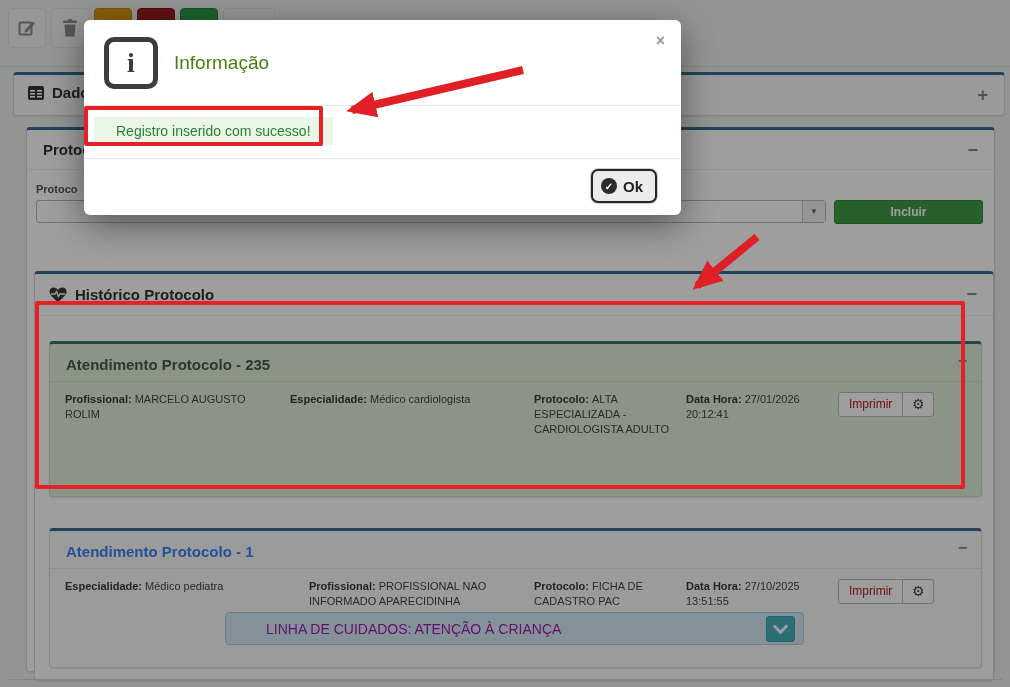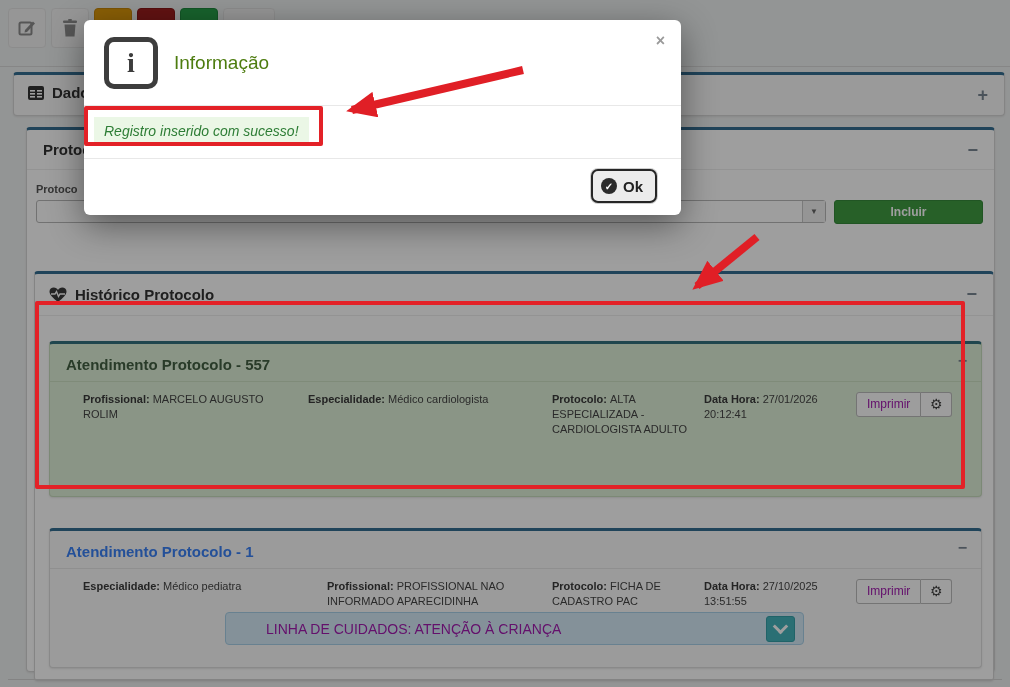--- a/index.html
+++ b/index.html
@@ -43,27 +43,27 @@
 
   .atd{position:absolute;left:14px;width:931px;background:#fbfbfb;border:1px solid #ddd;border-top:3px solid #356f92;
        border-radius:4px;box-shadow:0 1px 2px rgba(0,0,0,.1);}
   .atd.success{background:#dff0d8;border-color:#c9ddbf;border-top-color:#34717f;}
   .atd-557{top:67px;height:152px;}
   .atd-1{top:254px;height:136px;}
   .atd-title{padding:12px 16px 8px 16px;font-size:15px;font-weight:bold;color:#3b82f6;border-bottom:1px solid #e7e7e7;}
   .atd.success .atd-title{color:#436043;border-bottom-color:#cde0c4;}
   .atd-min{position:absolute;right:14px;top:8px;color:#7a8793;font-size:16px;font-weight:bold;cursor:pointer;}
 
-  .info-row{display:flex;align-items:flex-start;padding:10px 0 0 33px;font-size:11px;color:#454545;line-height:1.35;}
+  .info-row{display:flex;align-items:flex-start;padding:10px 0 0 15px;font-size:11px;color:#454545;line-height:1.35;}
   .info-col{padding-right:10px;box-sizing:border-box;}
   .c1{width:225px;} .c2{width:244px;} .c3{width:152px;} .c4{width:152px;}
   .lbl{font-weight:bold;color:#3a3a3a;margin-right:3px;}
 
   .btn-group{display:flex;height:25px;}
-  .btn-imprimir{background:#fdfdfd;border:1px solid #bbb;border-radius:3px 0 0 3px;font-size:12px;color:#a21caf;
+  .btn-imprimir{background:#fdfdfd;border:1px solid #bbb;border-radius:3px 0 0 3px;font-size:12px;color:#b91c1c;
         padding:0 10px;display:flex;align-items:center;}
   .btn-gear{background:#fdfdfd;border:1px solid #bbb;border-left:none;border-radius:0 3px 3px 0;width:30px;
         display:flex;align-items:center;justify-content:center;color:#444;font-size:14px;}
 
   .form-bar{position:absolute;left:175px;width:577px;border-radius:4px;display:flex;align-items:center;}
   .bar-557{top:100px;height:36px;background:#cfe8df;border:1px solid #a5cfc5;}
   .bar-557 .bar-text{color:#2f9488;}
   .bar-1{top:81px;height:31px;background:#d6ebf7;border:1px solid #a9d1e8;}
   .bar-1 .bar-text{color:#a21caf;padding-left:40px;}
   .bar-text{font-size:14px;padding-left:12px;flex:1;white-space:nowrap;overflow:hidden;}
@@ -77,21 +77,21 @@
   
   .modal{position:absolute;left:84px;top:20px;width:597px;height:195px;background:#fff;border-radius:6px;
          box-shadow:0 10px 35px rgba(0,0,0,.45);z-index:10;}
   .modal-header{position:relative;height:85px;border-bottom:1px solid #e8e8e8;display:flex;align-items:center;}
   .info-iconbox{width:44px;height:42px;border:5px solid #3d3d3d;border-radius:10px;margin:0 16px 0 20px;
         display:flex;align-items:center;justify-content:center;}
   .info-i{font-family:"Liberation Serif", serif;font-weight:bold;font-size:28px;color:#3d3d3d;line-height:1;}
   .modal-title{font-size:19px;color:#4d7c0f;}
   .modal-close{position:absolute;right:16px;top:12px;color:#9a9a9a;font-size:16px;font-weight:bold;cursor:pointer;}
   .modal-body{position:relative;height:52px;border-bottom:1px solid #e8e8e8;}
-  .msg{position:absolute;left:10px;top:11px;background:#ebf7e6;color:#2d7d35;font-size:14px;padding:6px 10px;font-style:italic;}
+  .msg{position:absolute;left:10px;top:11px;background:#ebf7e6;color:#2d7d35;font-size:14px;padding:6px 22px;}
   .modal-footer{position:relative;height:56px;}
   .btn-ok{position:absolute;right:24px;top:10px;height:30px;padding:0 12px 0 8px;background:#ececec;
         border:2px solid #262626;border-radius:7px;box-shadow:0 0 0 1px #cfcfcf;display:flex;align-items:center;gap:6px;
         font-size:15px;color:#222;font-weight:bold;}
   .ok-circle{width:16px;height:16px;border-radius:50%;background:#2b2b2b;color:#fff;font-size:10px;font-weight:bold;
         display:flex;align-items:center;justify-content:center;}
 
   
   .annos{position:absolute;inset:0;z-index:20;pointer-events:none;}
   .anno-box{position:absolute;border:4px solid #e32127;border-radius:2px;}
@@ -171,21 +171,21 @@
             <svg class="icon" width="18" height="16" viewBox="0 0 18 16">
               <path d="M9 15 C4 11 0.5 8 0.5 4.5 C0.5 2 2.5 0.5 4.8 0.5 C6.6 0.5 8.2 1.6 9 3 C9.8 1.6 11.4 0.5 13.2 0.5 C15.5 0.5 17.5 2 17.5 4.5 C17.5 8 14 11 9 15 Z" fill="#3a3a3a"></path>
               <polyline points="2,7 6,7 7.5,4.5 9.5,9.5 11,7 16,7" fill="none" stroke="#fff" stroke-width="1.4"></polyline>
             </svg>
           </span>
           <span>Histórico Protocolo</span>
         </div>
         <span class="expander">−</span>
 
         <div class="atd success atd-557">
-          <div class="atd-title">Atendimento Protocolo - 557</div>
+          <div class="atd-title">Atendimento Protocolo - 235</div>
           <span class="atd-min">−</span>
           <div class="info-row">
             <div class="info-col c1">
               <span class="lbl">Profissional:</span><span>MARCELO AUGUSTO ROLIM</span>
             </div>
             <div class="info-col c2">
               <span class="lbl">Especialidade:</span><span>Médico cardiologista</span>
             </div>
             <div class="info-col c3">
               <span class="lbl">Protocolo:</span><span>ALTA ESPECIALIZADA - CARDIOLOGISTA ADULTO</span>

